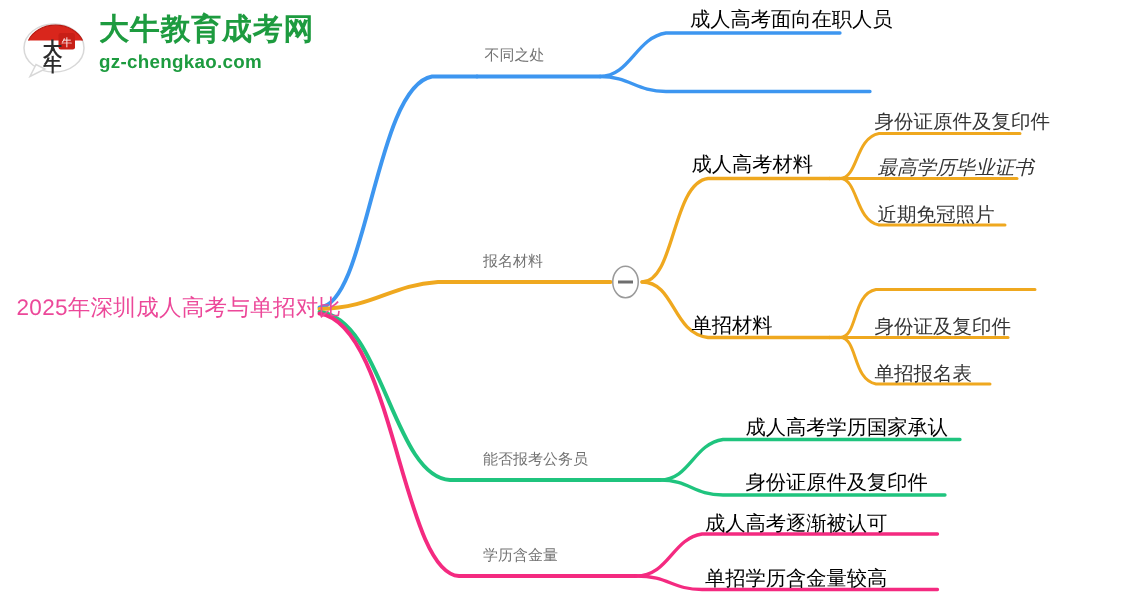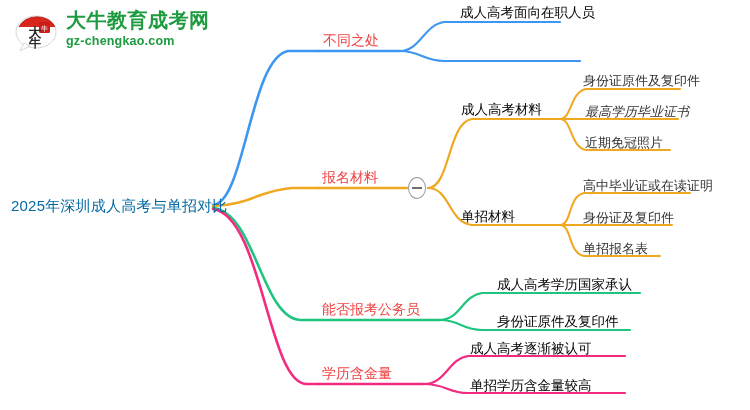--- a/index.html
+++ b/index.html
@@ -69,26 +69,26 @@
 
   
   .node {
     position: absolute;
     white-space: nowrap;
     color: #262626;
     line-height: 1;
   }
   .root-node {
     font-size: 15px;
-    color: #0369a1;
+    color: #ec4899;
     letter-spacing: 0.2px;
   }
   .lvl1 {
-    font-size: 14px;
-    color: #ef4444;
+    font-size: 10px;
+    color: #737373;
   }
   .lvl2 {
     font-size: 13.5px;
     color: #000000;
   }
   .lvl3 {
     font-size: 13px;
     color: #333333;
   }
 
@@ -187,21 +187,20 @@
   <div class="node lvl2" style="left:460px; top:6px;">成人高考面向在职人员</div>
 
   <div class="node lvl1" style="left:322px; top:170px;">报名材料</div>
 
   <div class="node lvl2" style="left:461px; top:103px;">成人高考材料</div>
   <div class="node lvl3" style="left:583px; top:74px;">身份证原件及复印件</div>
   <div class="node lvl3" style="left:585px; top:105px;font-style:italic;">最高学历毕业证书</div>
   <div class="node lvl3" style="left:585px; top:136px;font-family:Liberation Serif, serif;">近期免冠照片</div>
 
   <div class="node lvl2" style="left:461px; top:210px;">单招材料</div>
-  <div class="node lvl3" style="left:583px; top:179px;">高中毕业证或在读证明</div>
   <div class="node lvl3" style="left:583px; top:211px;">身份证及复印件</div>
   <div class="node lvl3" style="left:583px; top:242px;">单招报名表</div>
 
   <div class="node lvl1" style="left:322px; top:302px;">能否报考公务员</div>
   <div class="node lvl2" style="left:497px; top:278px;">成人高考学历国家承认</div>
   <div class="node lvl2" style="left:497px; top:315px;">身份证原件及复印件</div>
 
   <div class="node lvl1" style="left:322px; top:366px;">学历含金量</div>
   <div class="node lvl2" style="left:470px; top:342px;">成人高考逐渐被认可</div>
   <div class="node lvl2" style="left:470px; top:379px;">单招学历含金量较高</div>

